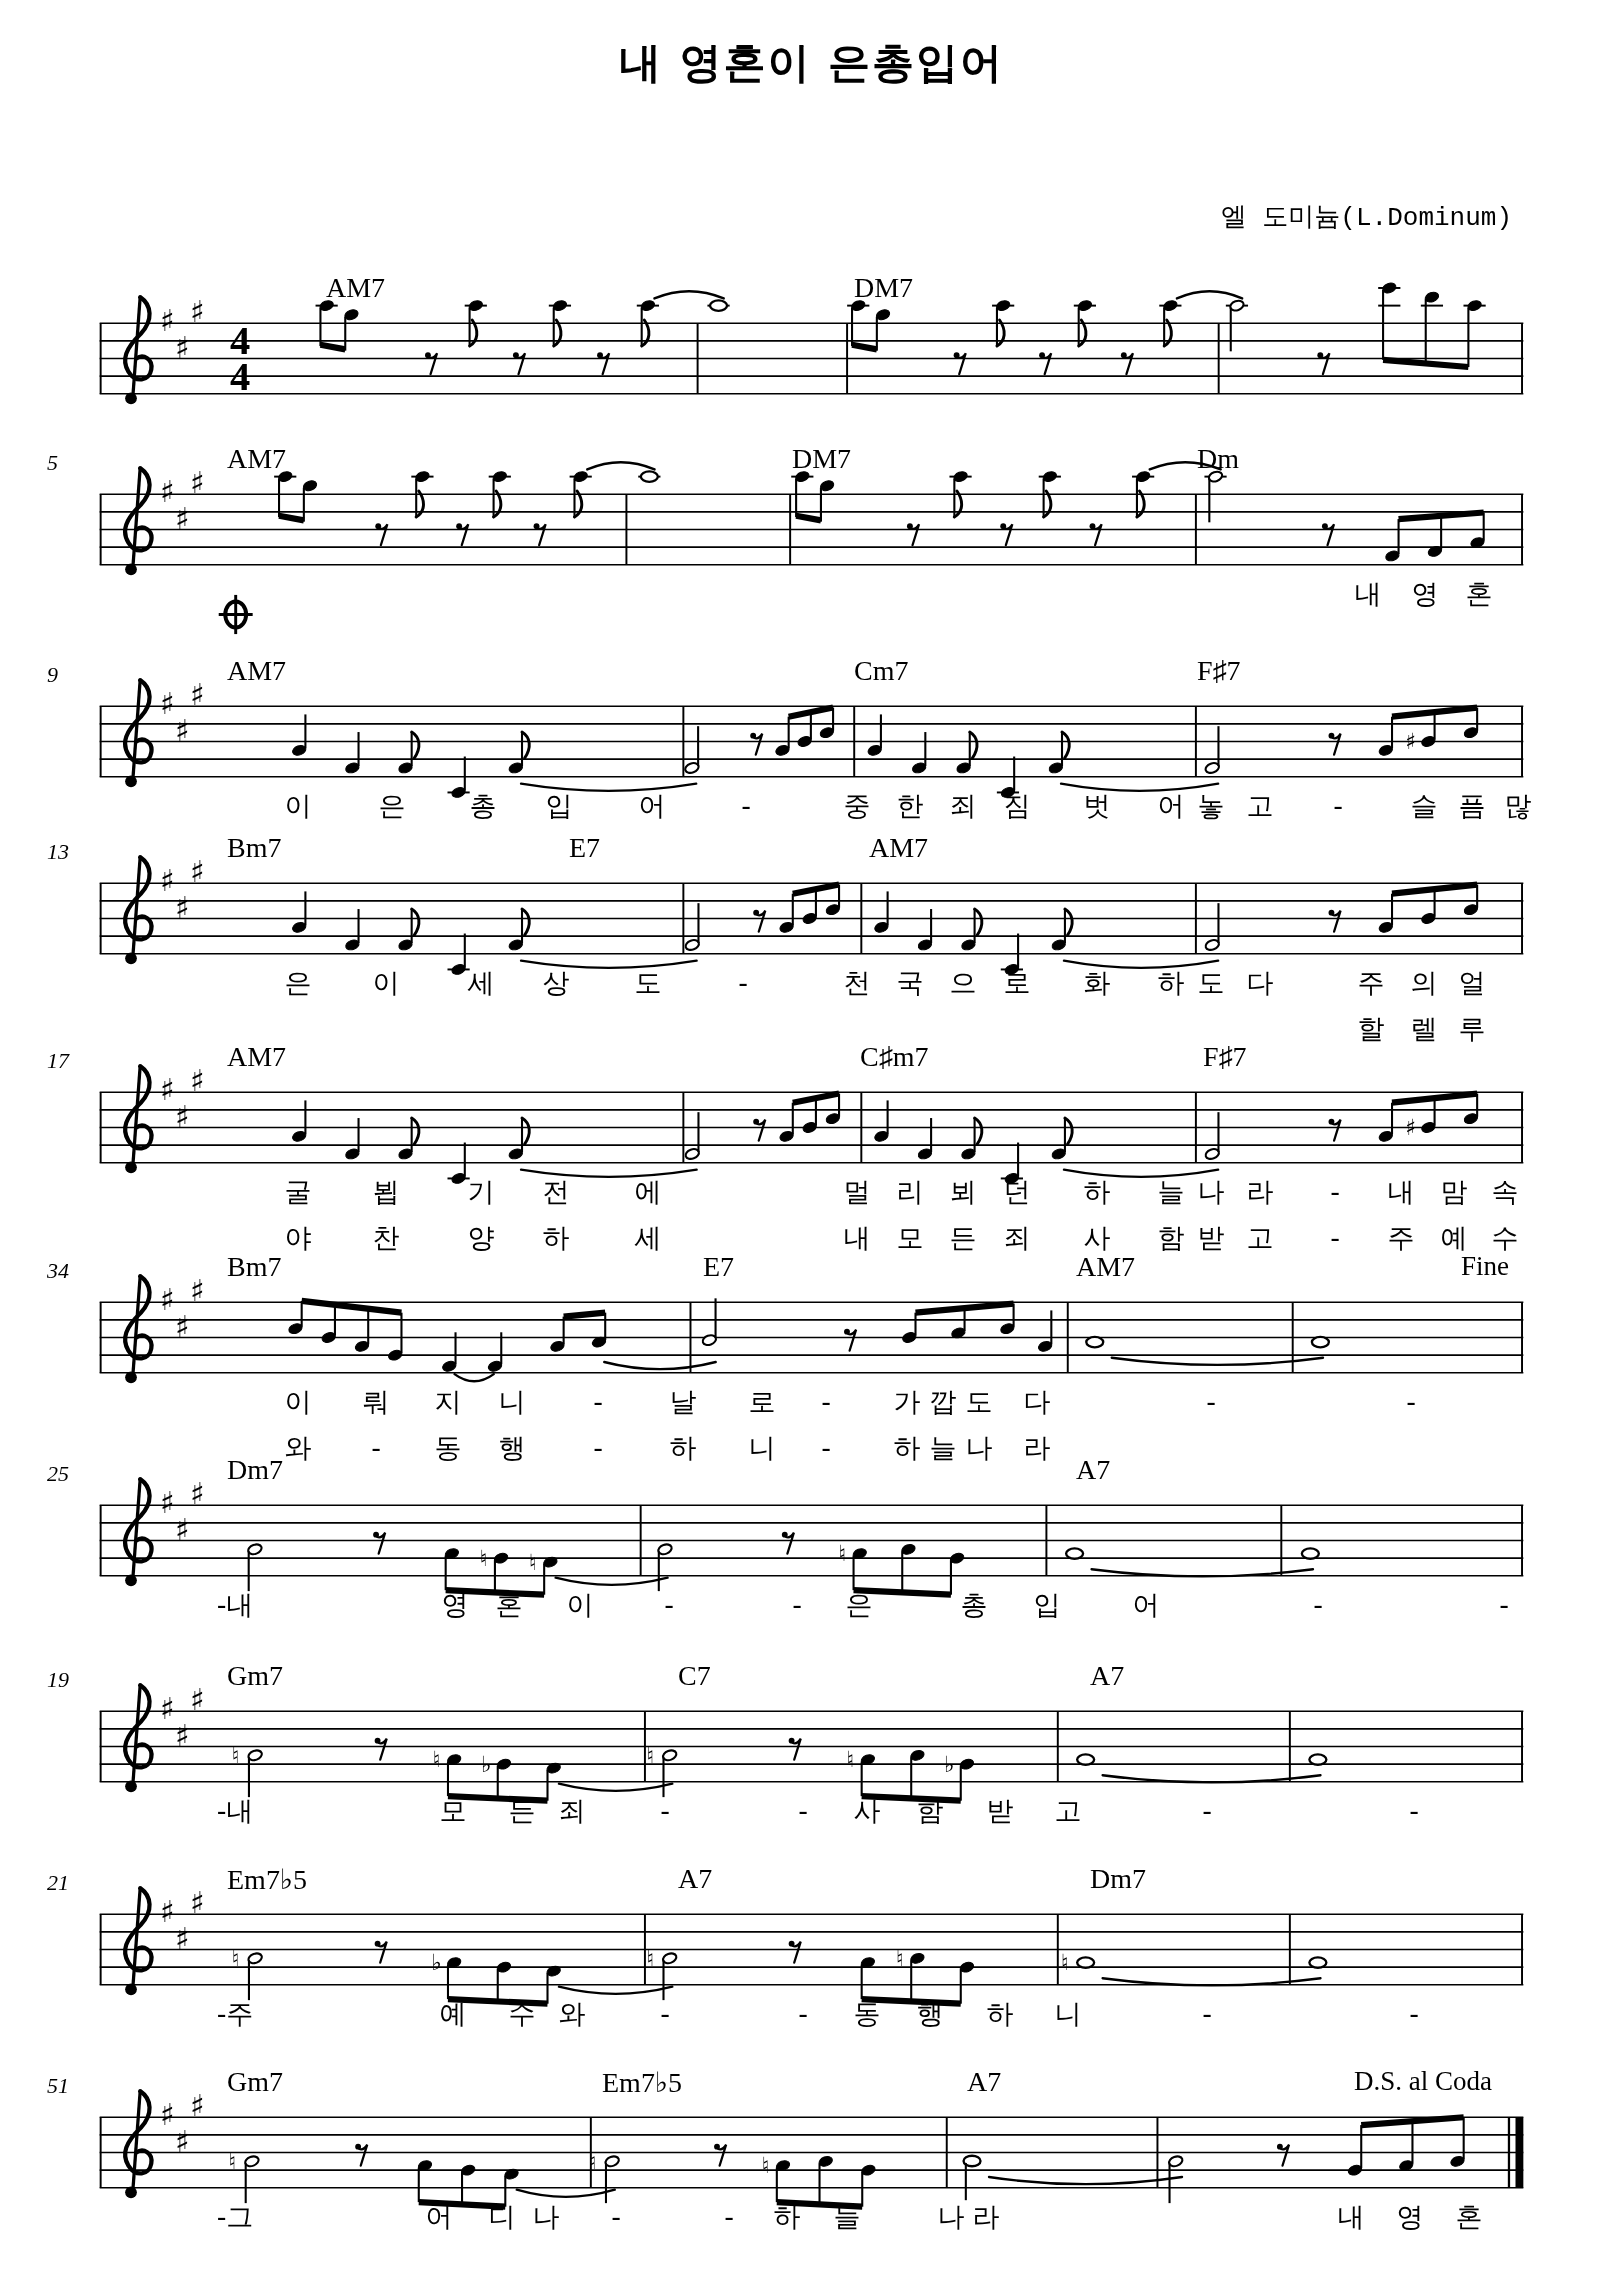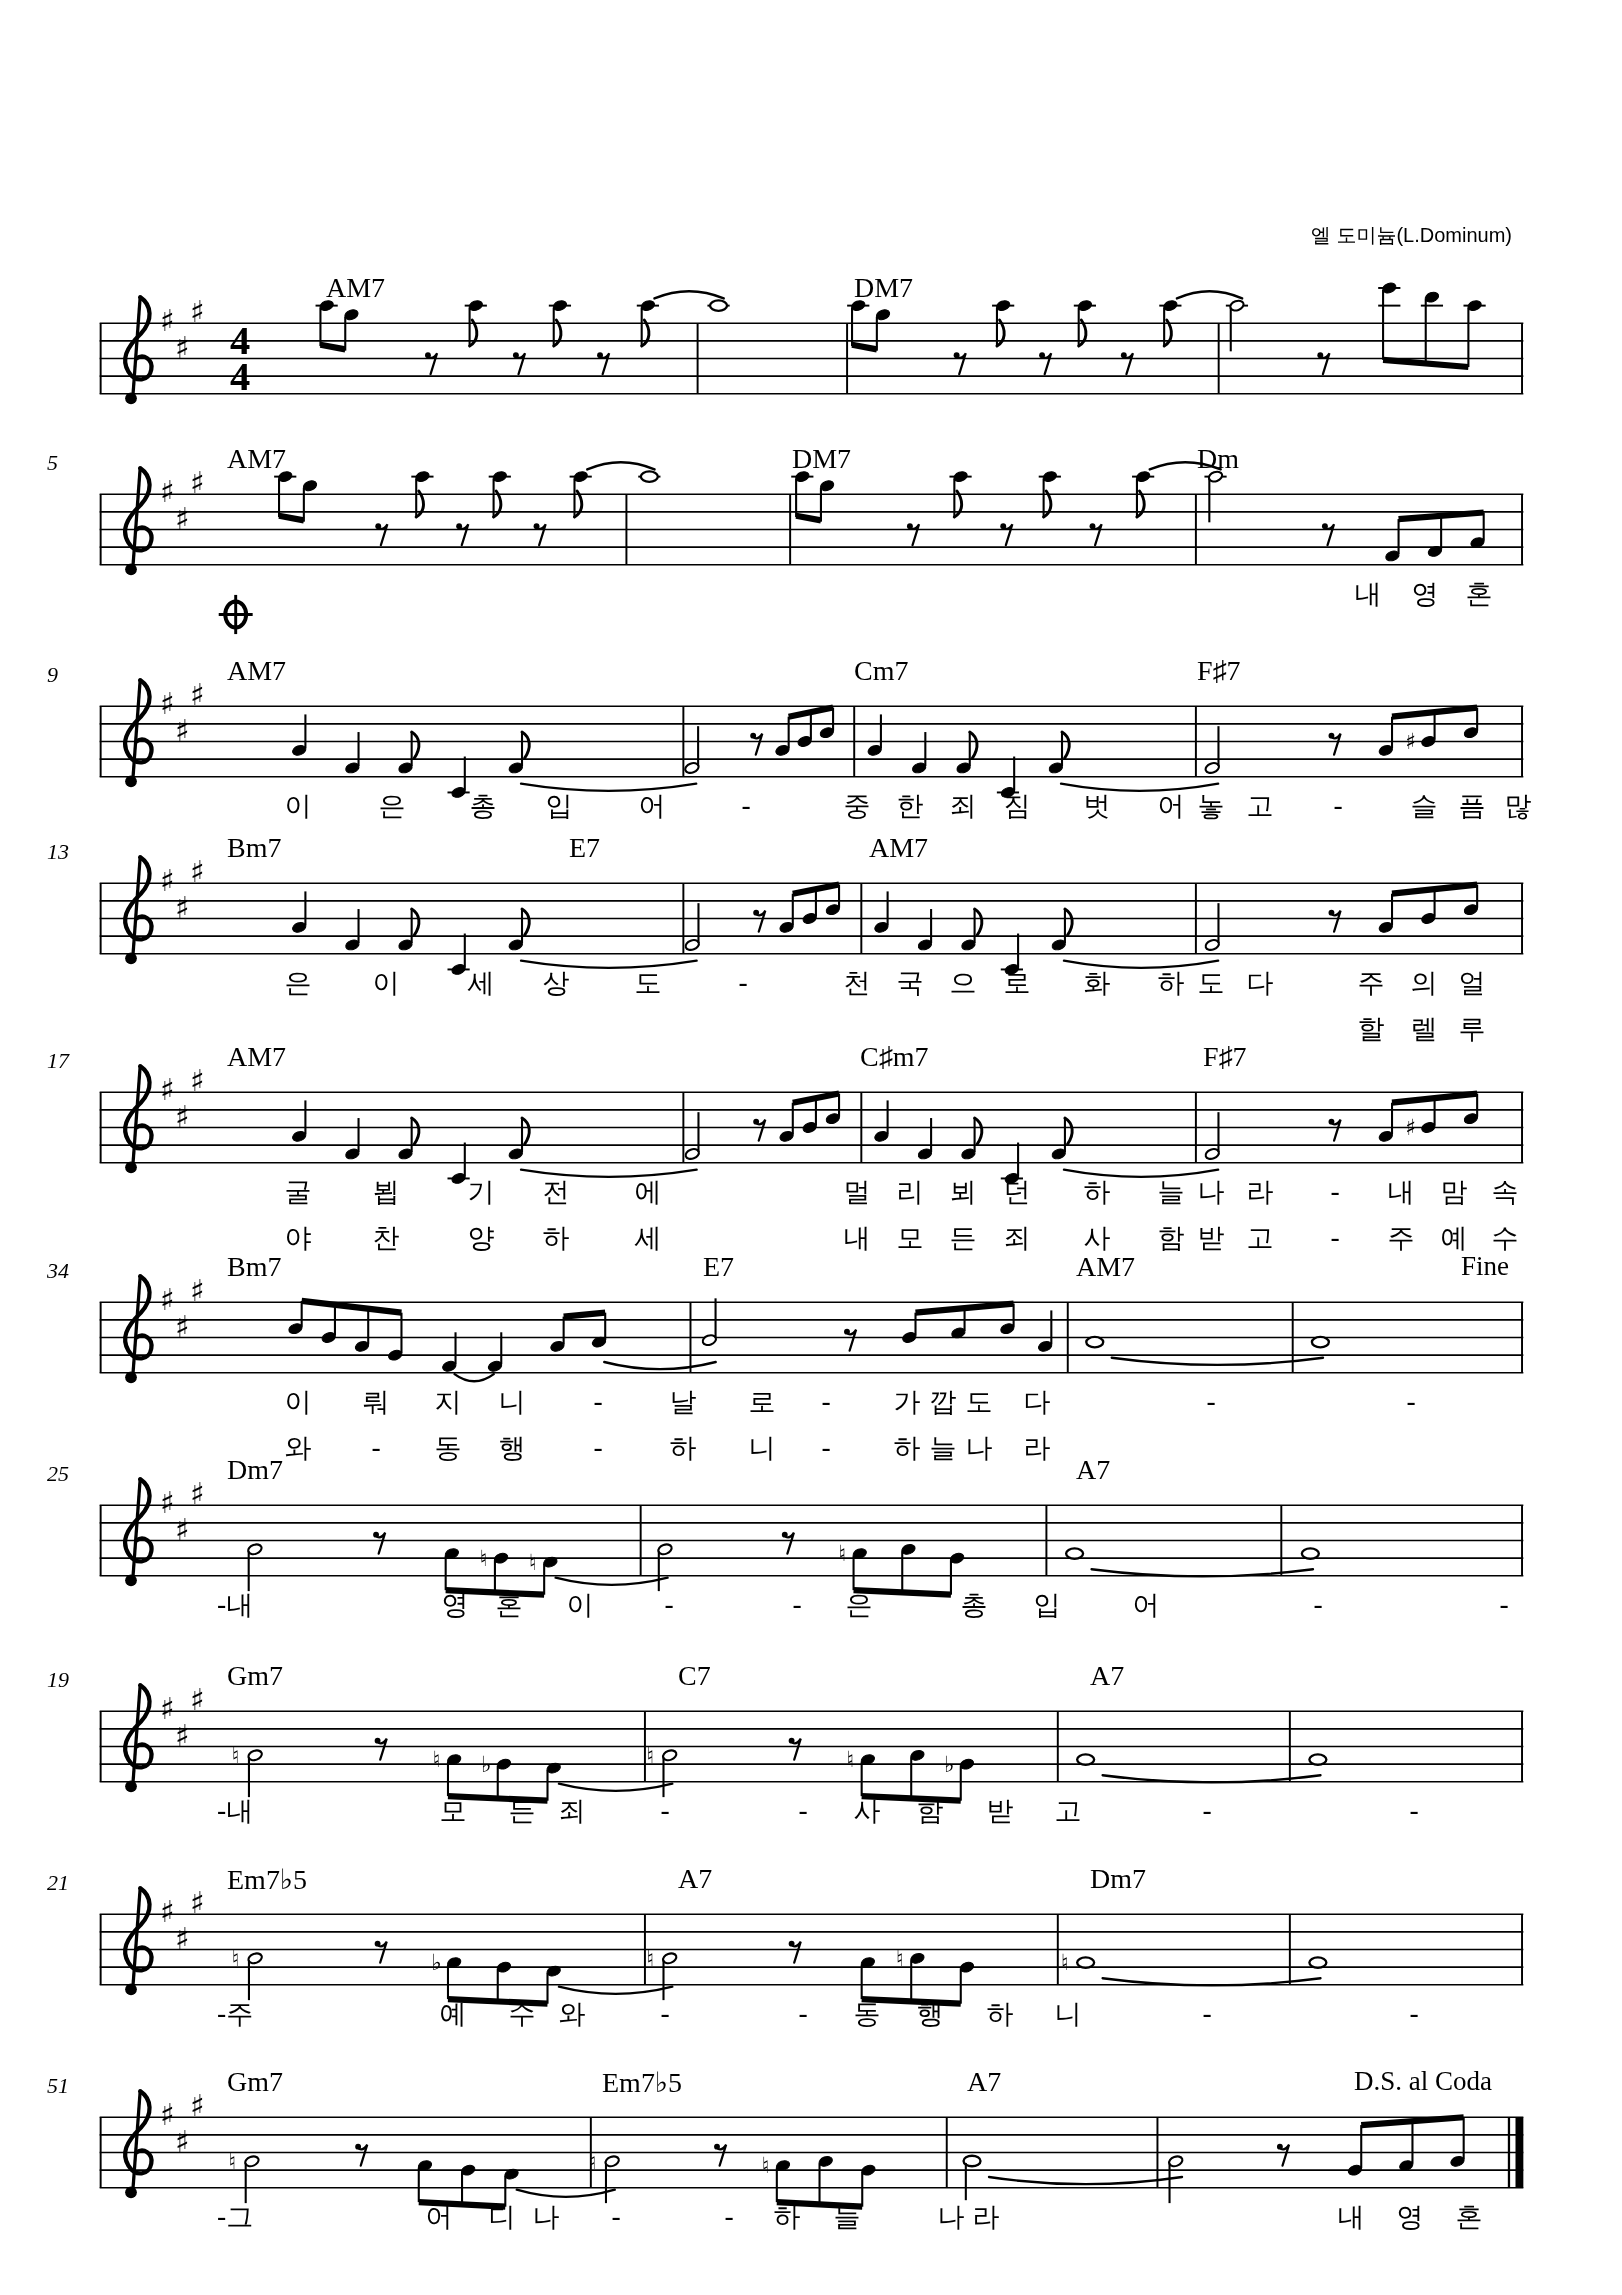--- a/index.html
+++ b/index.html
@@ -1,35 +1,36 @@
 <!DOCTYPE html>
 <html style="font-size:10.5px"><head>
 <meta charset="utf-8">
 <style>
   html,body{margin:0;padding:0;background:#888;}
   .page{position:relative;width:1623px;height:2295px;background:#ffffff;color:#000;
         font-family:"DejaVu Sans",sans-serif;overflow:hidden;margin:0 auto;}
   .title{position:absolute;top:35px;left:0;width:100%;text-align:center;
          font-size:42px;font-weight:600;letter-spacing:2px;}
-  .composer{position:absolute;top:222px;right:111px;font-size:20px;
-            font-family:Liberation Sans, sans-serif;}
+  .composer{position:absolute;top:199px;right:111px;font-size:26px;
+            font-family:Liberation Mono, monospace;}
   .system{position:absolute;left:0;width:1623px;height:226px;overflow:visible;}
   .mnum{position:absolute;left:47px;top:10.5px;font:italic 22px "Liberation Serif","DejaVu Serif",serif;}
   .chord{position:absolute;top:3.9px;font-family:"Liberation Serif","DejaVu Serif",serif;
          font-size:28px;white-space:nowrap;}
   .marker{position:absolute;top:3.9px;font-family:"Liberation Serif","DejaVu Serif",serif;
           font-size:27px;white-space:nowrap;}
   .lyr{position:absolute;font-size:27px;transform:translateX(-50%);white-space:nowrap;line-height:1;}
   svg.staff{position:absolute;left:98px;top:3.3px;width:1427px;height:160px;overflow:visible;}
   svg.codamark{position:absolute;overflow:visible;}
 </style>
 </head>
 <body>
 
 <div class="page" id="page">
+  <div class="title">내 영혼이 은총입어</div>
   <div class="composer">엘 도미늄(L.Dominum)</div>
   <div id="systems">
       <div class="system" style="top: 268px;">
         <div class="chord" style="left: 326px; top: 3.9px;">AM7</div>
         <div class="chord" style="left: 854px; top: 3.9px;">DM7</div>
         <svg class="staff" viewBox="0 -50 2180 245">
           <g>
             <line x1="0" y1="30" x2="2180" y2="30" stroke="#000" stroke-width="2.5"></line>
             <line x1="0" y1="57" x2="2180" y2="57" stroke="#000" stroke-width="2.5"></line>
             <line x1="0" y1="84" x2="2180" y2="84" stroke="#000" stroke-width="2.5"></line>

